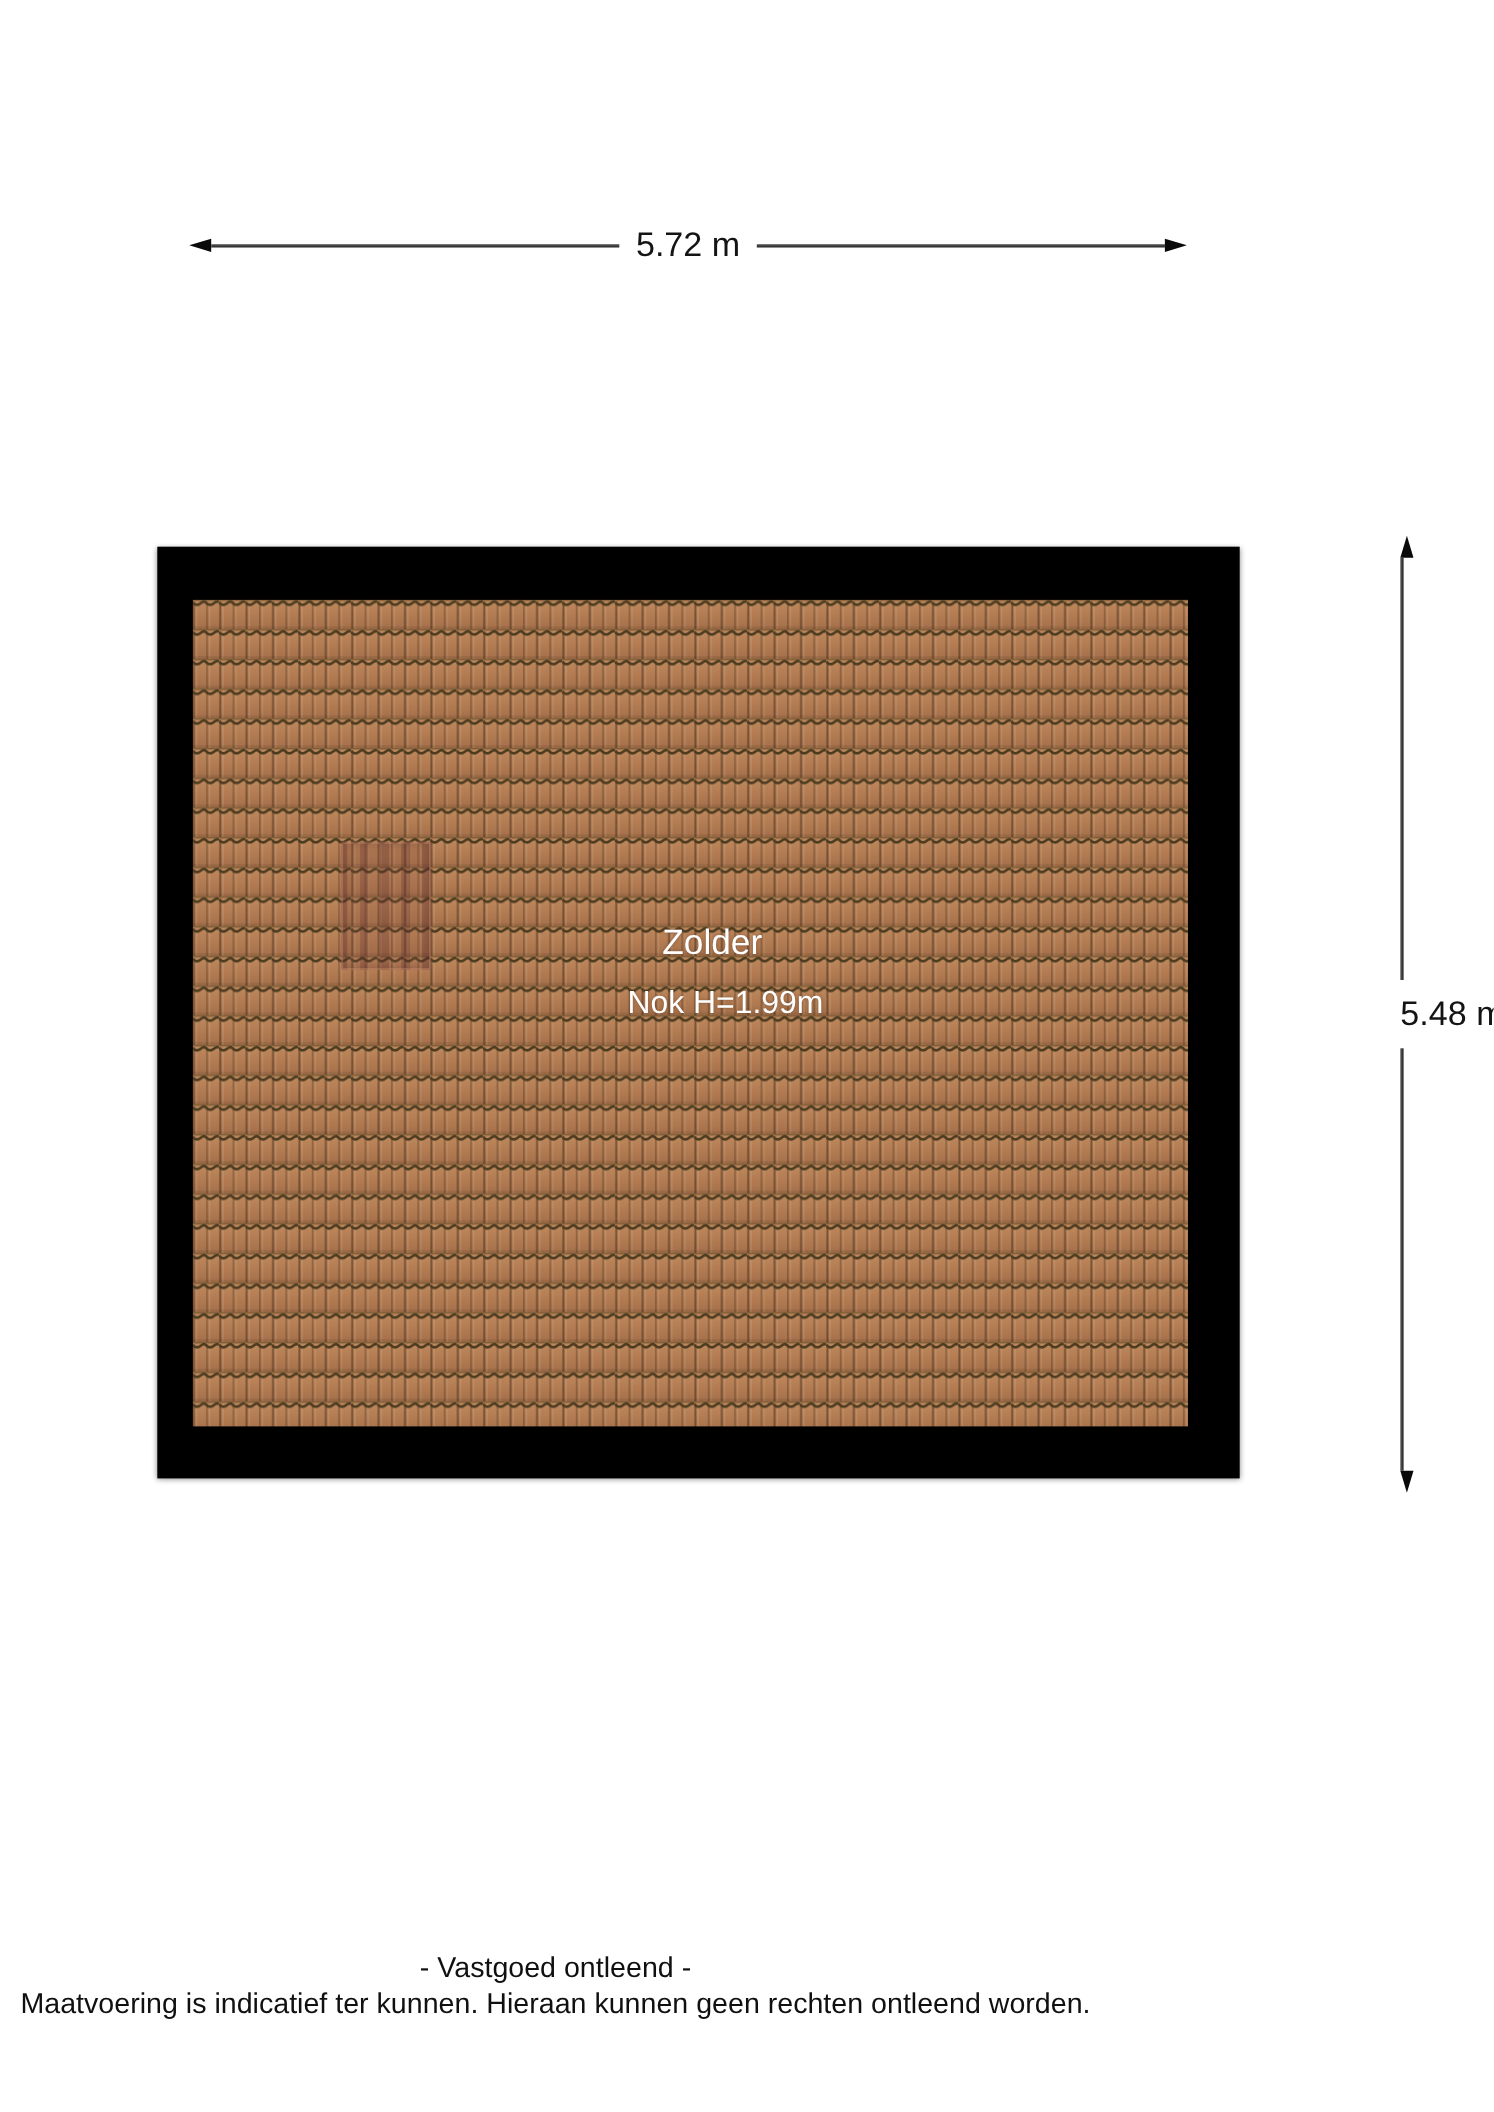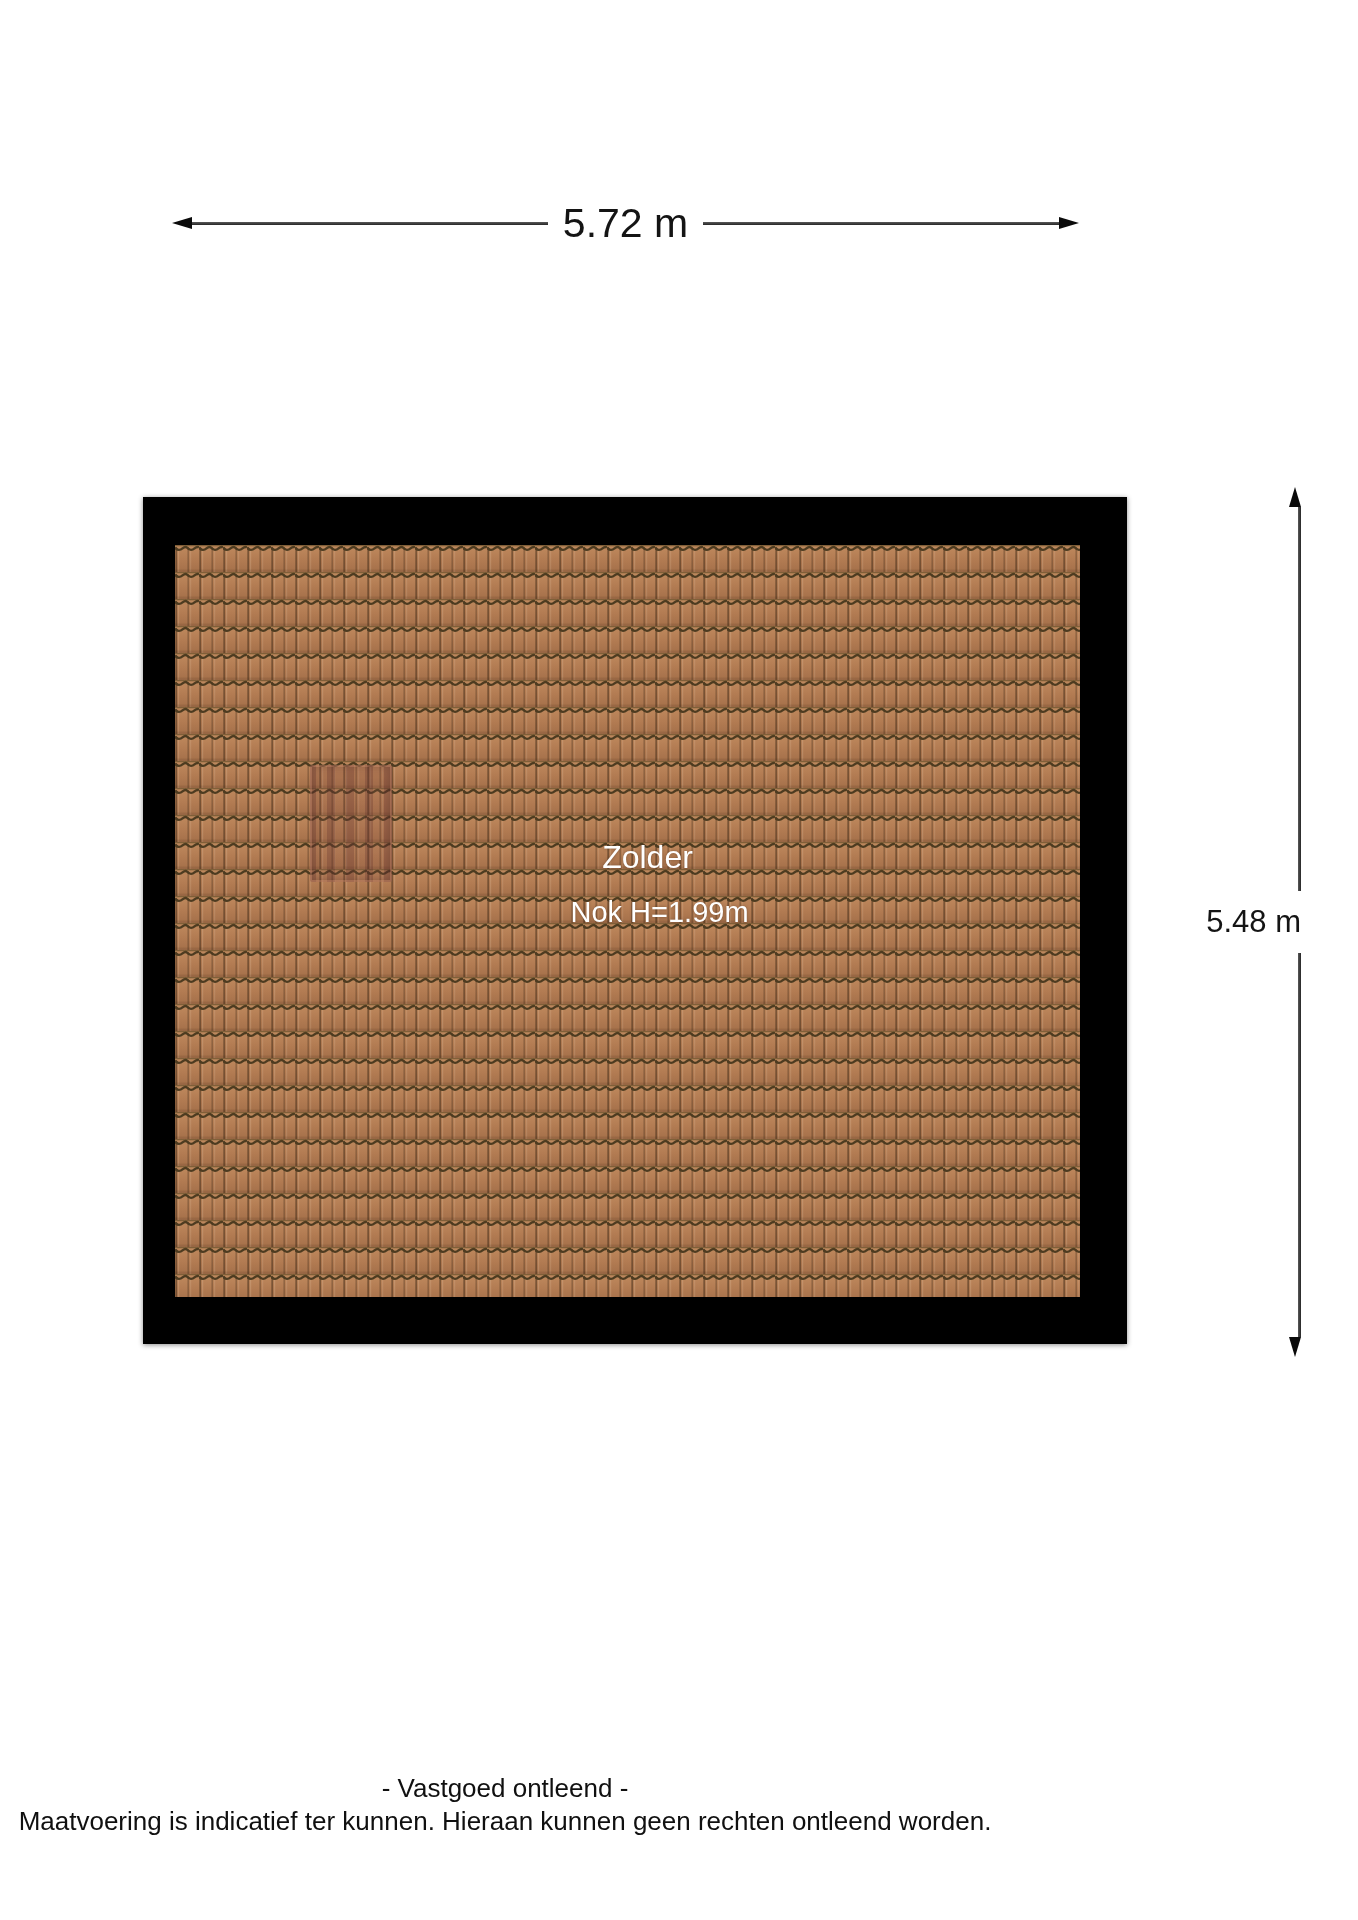--- a/index.html
+++ b/index.html
@@ -8,28 +8,28 @@
     background:#ffffff;overflow:hidden;
     font-family:"Liberation Sans", sans-serif;color:#111;
   }
   
   .dim-h{
     position:absolute;left:172px;top:209px;width:907px;height:28px;
     display:flex;align-items:center;
   }
   .dim-line{flex:1;height:3px;background:linear-gradient(#5a5a5a,#262626);}
   .dim-label{
-    padding:0 15px;font-size:41px;line-height:28px;white-space:nowrap;color:#141414;
+    padding:0 15px;font-size:31px;line-height:28px;white-space:nowrap;color:#141414;
   }
   .ah{width:0;height:0;display:block;}
   .ah-left{border-top:6.5px solid transparent;border-bottom:6.5px solid transparent;border-right:20px solid #0a0a0a;}
   .ah-right{border-top:6.5px solid transparent;border-bottom:6.5px solid transparent;border-left:20px solid #0a0a0a;}
   .dim-v{
     position:absolute;left:1273px;top:487px;width:28px;height:870px;
-    display:flex;flex-direction:column;align-items:flex-end;
+    display:flex;flex-direction:column;align-items:flex-start;
   }
   .dim-line-v{flex:1;width:3px;background:linear-gradient(90deg,#5a5a5a,#262626);}
   .dim-label-v{
     padding:13px 0;font-size:31px;white-space:nowrap;color:#141414;background:#ffffff;
   }
   .ah-up{border-left:6.5px solid transparent;border-right:6.5px solid transparent;border-bottom:20px solid #0a0a0a;}
   .ah-down{border-left:6.5px solid transparent;border-right:6.5px solid transparent;border-top:20px solid #0a0a0a;}
   
   .plan{
     position:absolute;left:143px;top:497px;width:984px;height:847px;

